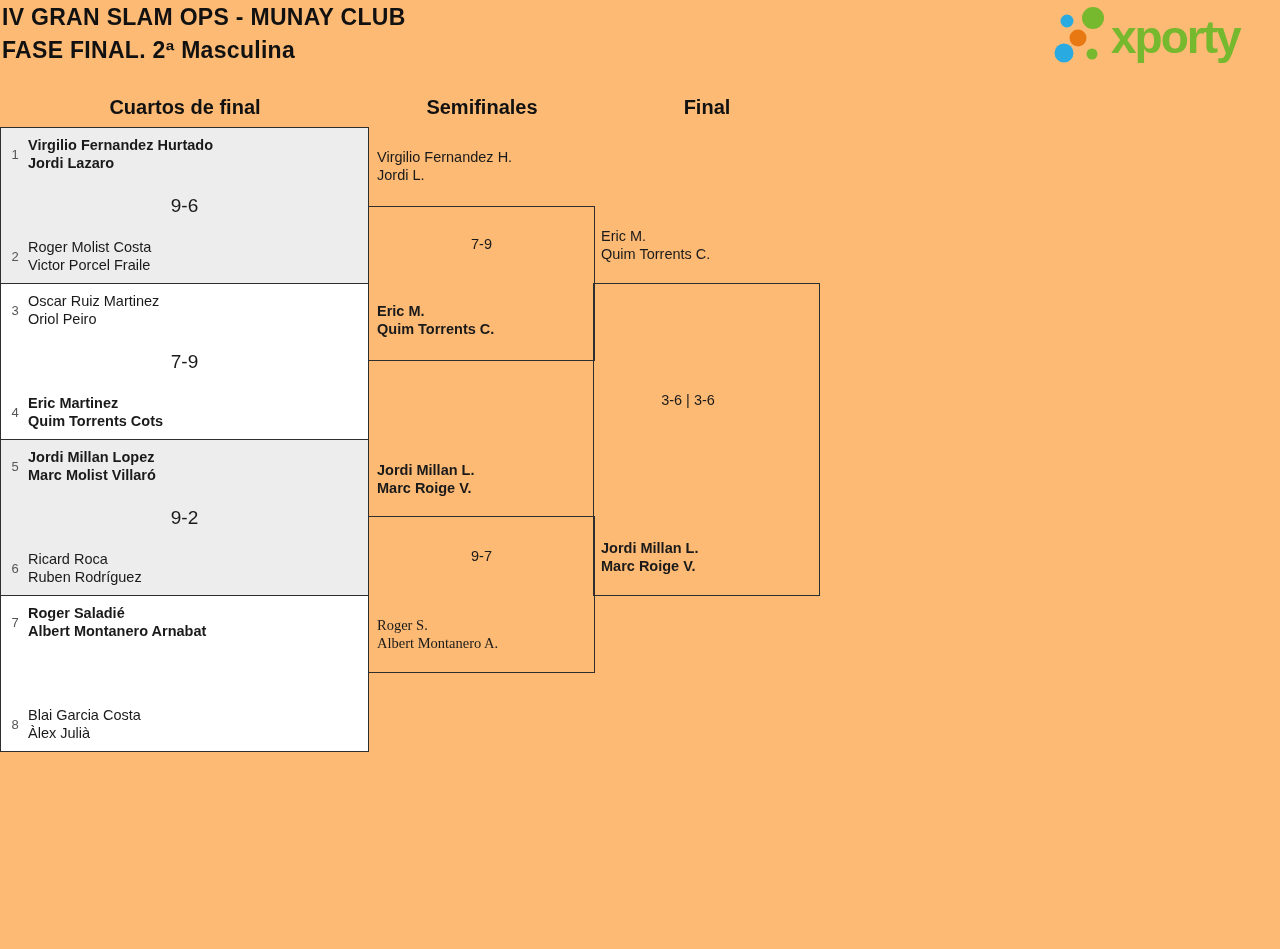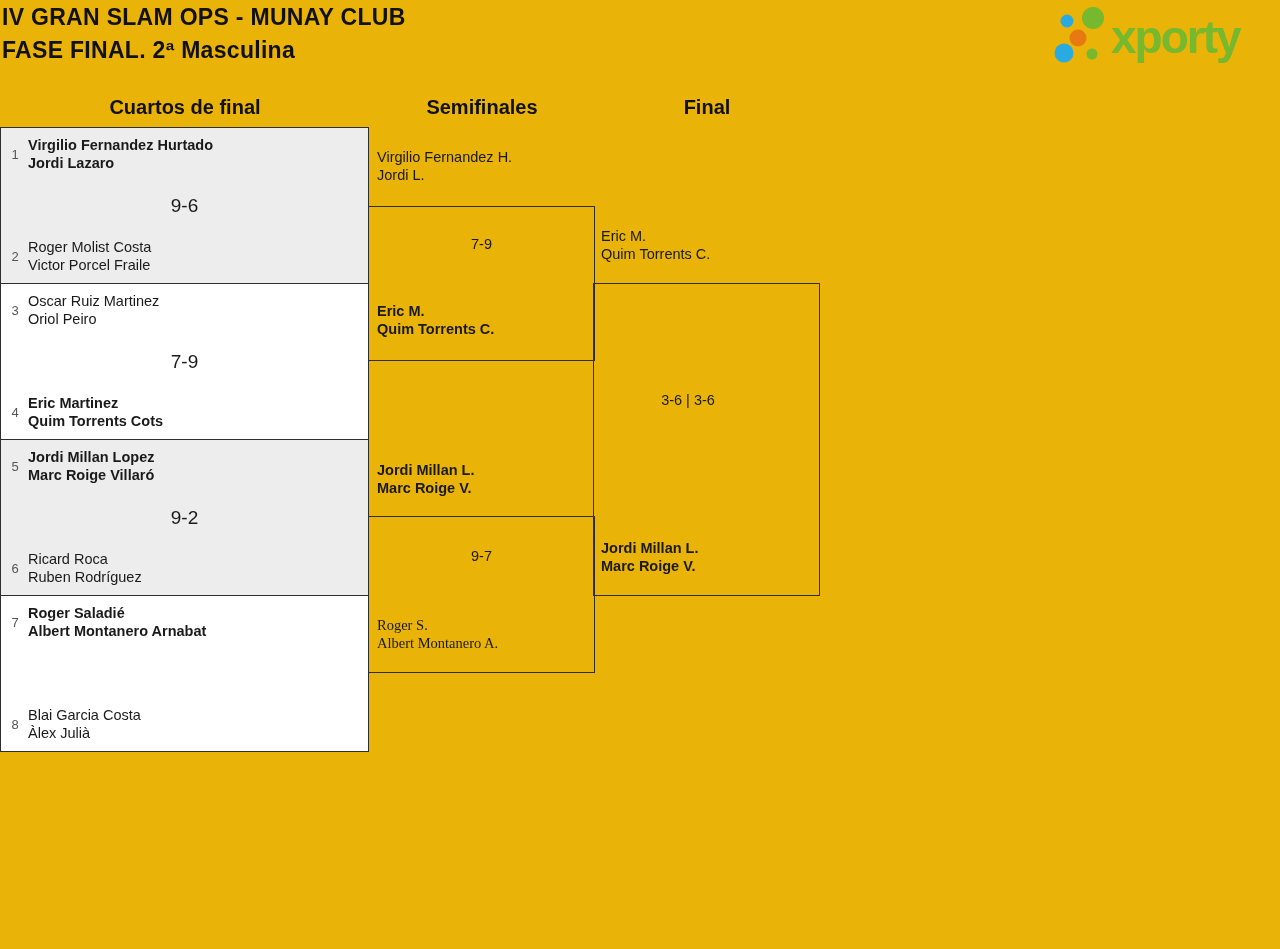--- a/index.html
+++ b/index.html
@@ -1,17 +1,17 @@
 <!DOCTYPE html>
 <html><head>
 <meta charset="utf-8">
 <style>
   html,body{margin:0;padding:0;background:#fff;}
   .page{
-    position:relative;width:1280px;height:949px;background:#eab308;
+    position:relative;width:1280px;height:949px;background:#fdba74;
     font-family:"Liberation Sans",sans-serif;color:#1a1a1a;overflow:hidden;
   }
   
   .title{
     position:absolute;left:2px;top:1px;
     font-size:23px;font-weight:700;line-height:33px;letter-spacing:.3px;color:#111;
   }
   .logo{position:absolute;left:1047px;top:5px;width:230px;height:62px;}
   
   .colh{position:absolute;top:96px;font-size:20px;font-weight:700;text-align:center;color:#111;}
@@ -117,21 +117,21 @@
         <div>Quim Torrents Cots</div>
       </div>
     </div>
   </div>
 
   <div class="qf q3">
     <div class="team team-top">
       <span class="seed">5</span>
       <div class="names winner">
         <div>Jordi Millan Lopez</div>
-        <div>Marc Roige Villaró</div>
+        <div>Marc Molist Villaró</div>
       </div>
     </div>
     <div class="score">9-2</div>
     <div class="team team-bottom">
       <span class="seed">6</span>
       <div class="names">
         <div>Ricard Roca</div>
         <div>Ruben Rodríguez</div>
       </div>
     </div>

